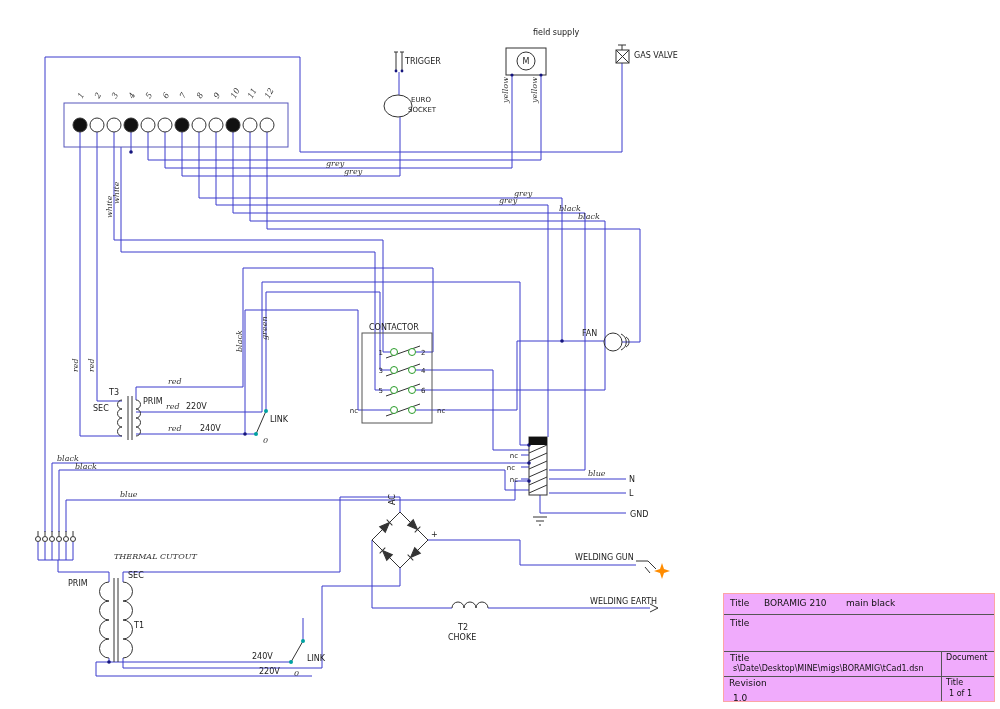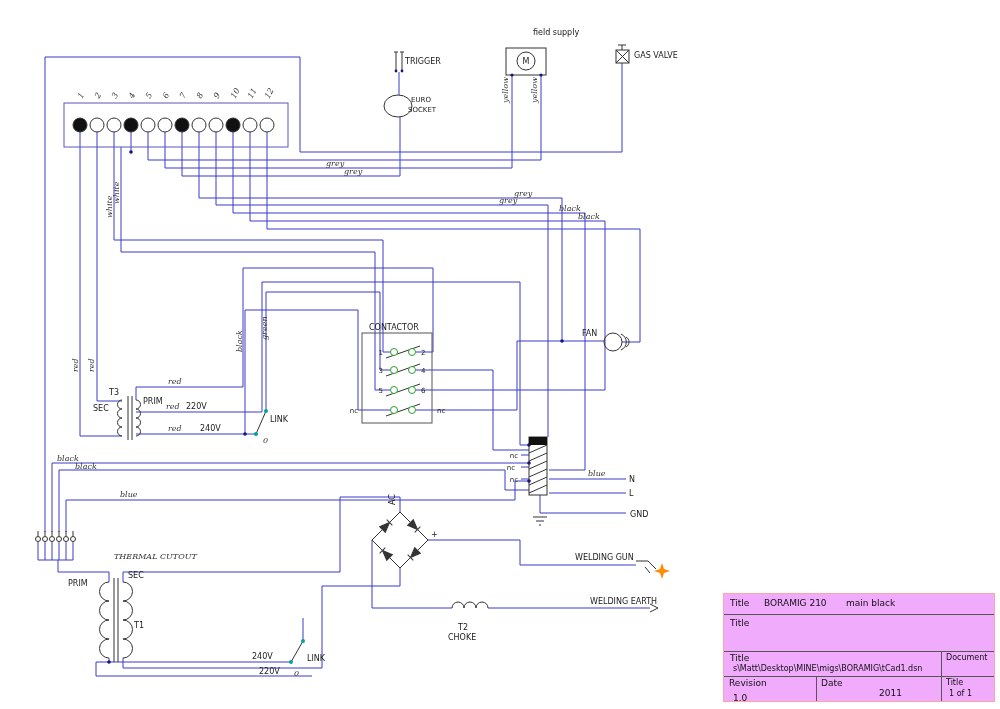--- a/index.html
+++ b/index.html
@@ -245,31 +245,27 @@
   <div class="cell" style="left:0;top:0;width:270px;height:21px;border-bottom:1px solid #555">
     <span class="lab" style="left:6px;top:4px">Title</span>
     <span class="val" style="left:40px;top:4px">BORAMIG 210</span>
     <span class="val" style="left:122px;top:4px">main black</span>
   </div>
   <div class="cell" style="left:0;top:21px;width:270px;height:37px;border-bottom:1px solid #555">
     <span class="lab" style="left:6px;top:3px">Title</span>
   </div>
   <div class="cell" style="left:0;top:58px;width:270px;height:25px;border-bottom:1px solid #555">
     <span class="lab" style="left:6px;top:1px">Title</span>
-    <span class="val" style="left:9px;top:12px;font-size:8px;white-space:nowrap">s\Matt\Desktop\MINE\migs\BORAMIG\tCad1.dsn</span>
+    <span class="val" style="left:9px;top:12px;font-size:8px;white-space:nowrap">s\Date\Desktop\MINE\migs\BORAMIG\tCad1.dsn</span>
     <div class="cell" style="left:217px;top:0;width:53px;height:25px;border-left:1px solid #555">
       <span class="lab" style="left:4px;top:1px;font-size:8px">Document</span>
     </div>
   </div>
   <div class="cell" style="left:0;top:83px;width:270px;height:24px">
     <span class="lab" style="left:5px;top:1px">Revision</span>
     <span class="val" style="left:9px;top:16px">1.0</span>
-    <div class="cell" style="left:92px;top:0;width:125px;height:24px;border-left:1px solid #555">
-      <span class="lab" style="left:4px;top:1px">Date</span>
-      <span class="val" style="left:62px;top:11px">2011</span>
-    </div>
     <div class="cell" style="left:217px;top:0;width:53px;height:24px;border-left:1px solid #555">
       <span class="lab" style="left:4px;top:1px;font-size:8px">Title</span>
       <span class="val" style="left:7px;top:12px;font-size:8px">1 of 1</span>
     </div>
   </div>
 </div>
 </div>
 
 </body></html>

